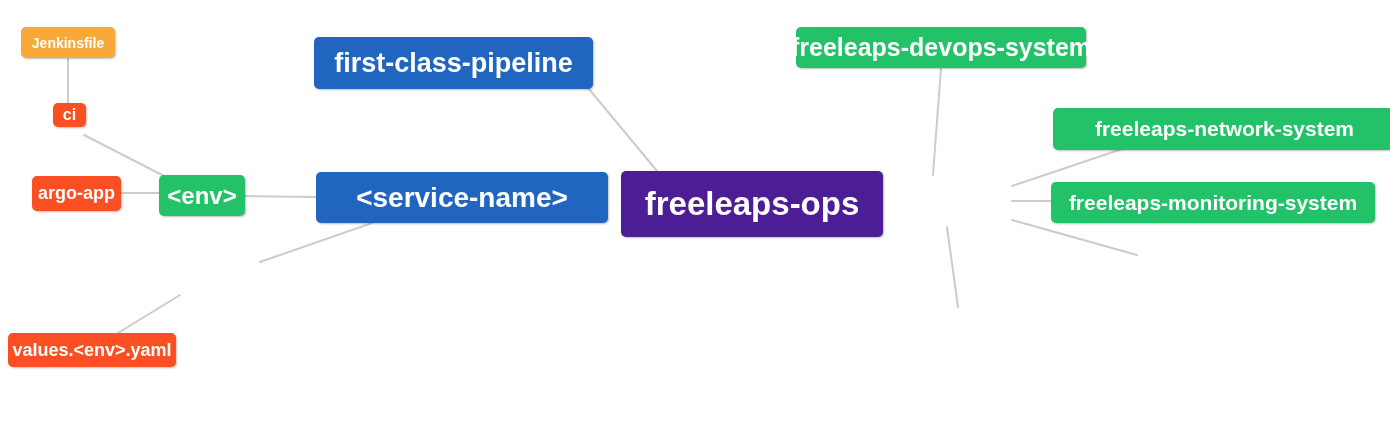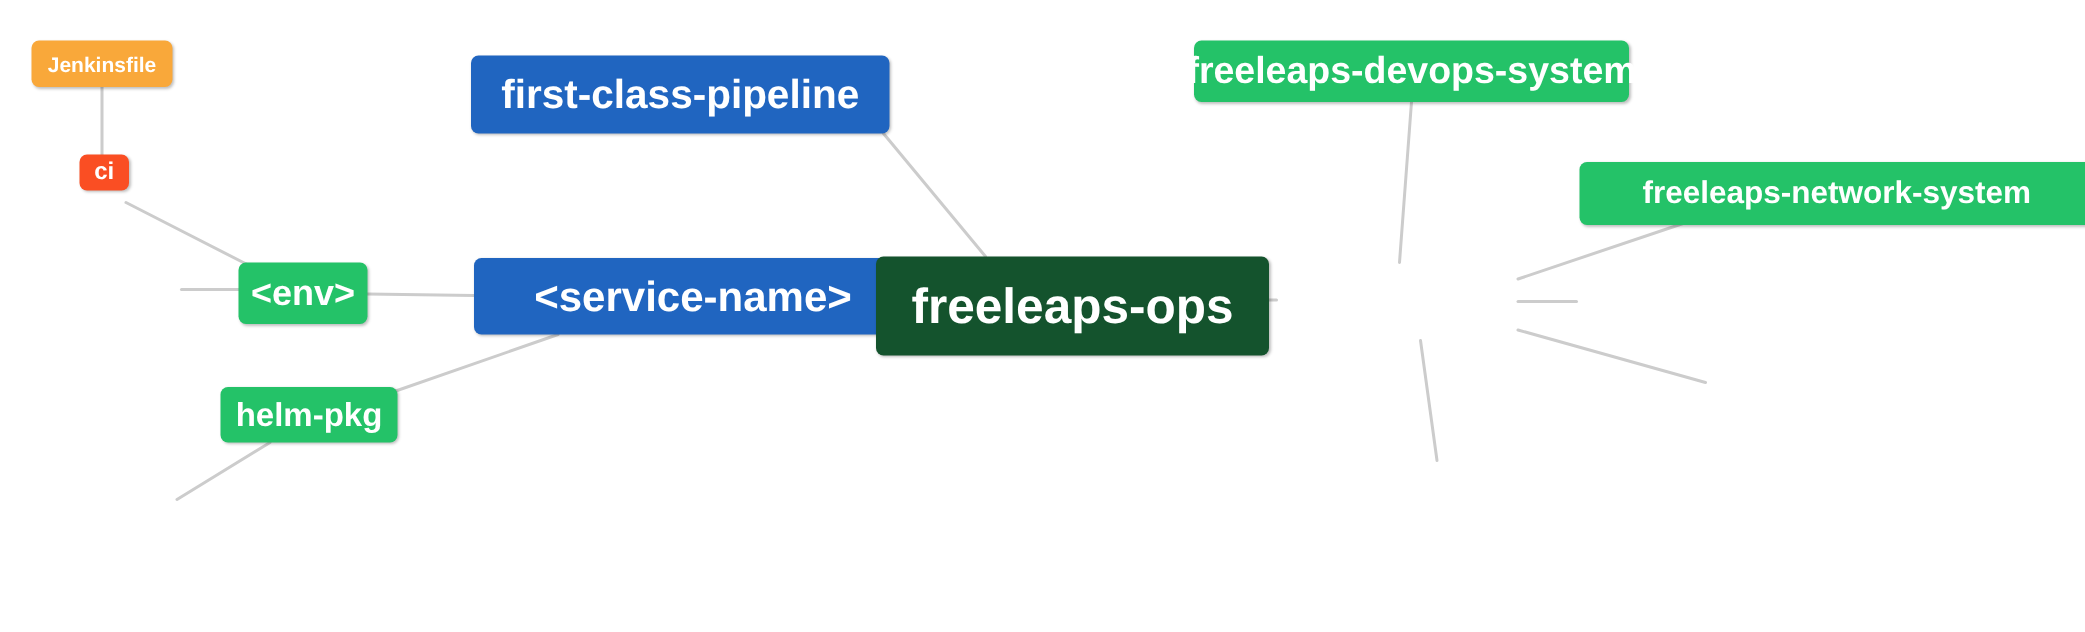--- a/index.html
+++ b/index.html
@@ -37,21 +37,21 @@
     box-shadow: 1px 1px 2px rgba(0,0,0,0.25);
     white-space: nowrap;
     cursor: pointer;
     box-sizing: border-box;
   }
 
   .c-blue   { background: #2065c0; }
   .c-green  { background: #24c268; }
   .c-red    { background: #fa4e23; }
   .c-orange { background: #f9a83a; }
-  .c-dark   { background: #14532d; }
+  .c-dark   { background: #4c1d95; margin-left: 37px; }
 
   .n-jenkinsfile { left: 21px;   top: 27px;  width: 94px;  height: 31px; font-size: 14px; }
   .n-ci          { left: 53px;   top: 103px; width: 33px;  height: 24px; font-size: 16px; }
   .n-argo-app    { left: 32px;   top: 176px; width: 89px;  height: 35px; font-size: 18px; }
   .n-env         { left: 159px;  top: 175px; width: 86px;  height: 41px; font-size: 24px; }
   .n-helm-pkg    { left: 147px;  top: 258px; width: 118px; height: 37px; font-size: 22px; }
   .n-values      { left: 8px;    top: 333px; width: 168px; height: 34px; font-size: 18px; }
   .n-fcp         { left: 314px;  top: 37px;  width: 279px; height: 52px; font-size: 27px; }
   .n-service     { left: 316px;  top: 172px; width: 292px; height: 51px; font-size: 28px; }
   .n-root        { left: 584px;  top: 171px; width: 262px; height: 66px; font-size: 33px; }
@@ -79,21 +79,23 @@
     <line x1="846" y1="200" x2="851" y2="200"></line>
     <line x1="941" y1="68" x2="933" y2="175"></line>
     <line x1="1012" y1="186" x2="1122" y2="149"></line>
     <line x1="1012" y1="201" x2="1051" y2="201"></line>
     <line x1="1012" y1="220" x2="1137" y2="255"></line>
     <line x1="947" y1="227" x2="958" y2="307"></line>
   </svg>
 
   <div class="node c-orange n-jenkinsfile">Jenkinsfile</div>
   <div class="node c-red    n-ci">ci</div>
+  <div class="node c-red    n-argo-app">argo-app</div>
   <div class="node c-green  n-env">&lt;env&gt;</div>
-  <div class="node c-green  n-helm-pkg">helm-pkg</div>
+  <div class="node c-red    n-values">values.&lt;env&gt;.yaml</div>
   <div class="node c-blue   n-fcp">first-class-pipeline</div>
   <div class="node c-blue   n-service">&lt;service-name&gt;</div>
   <div class="node c-dark   n-root">freeleaps-ops</div>
   <div class="node c-green  n-devops">freeleaps-devops-system</div>
   <div class="node c-green  n-network">freeleaps-network-system</div>
+  <div class="node c-green  n-monitoring">freeleaps-monitoring-system</div>
 
 </div>
 
 </body></html>

